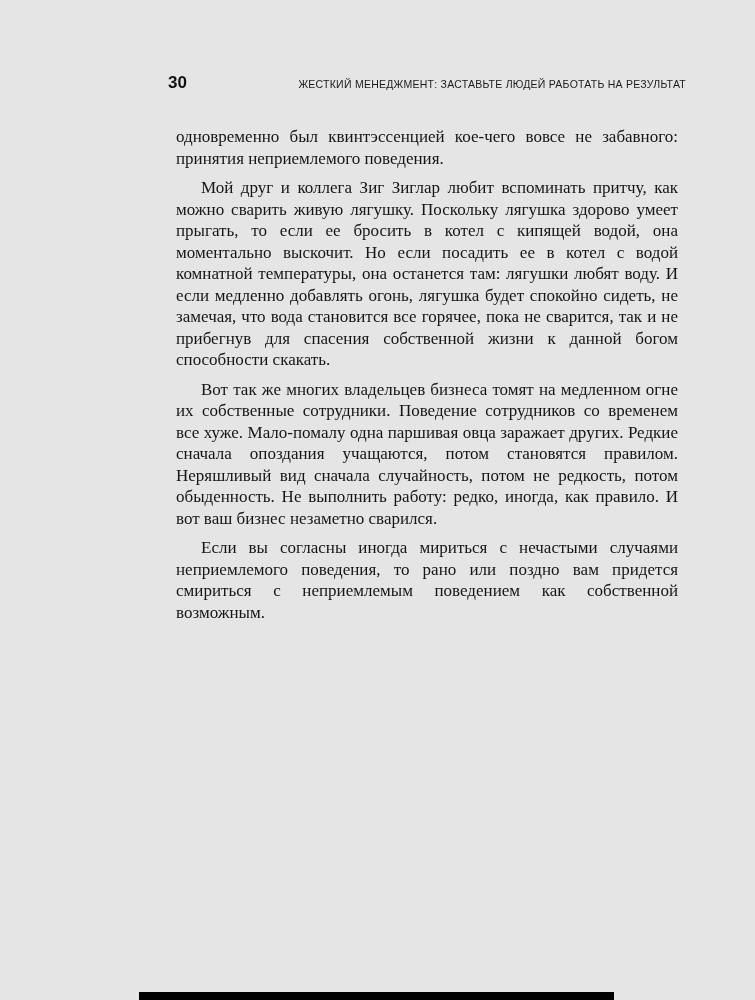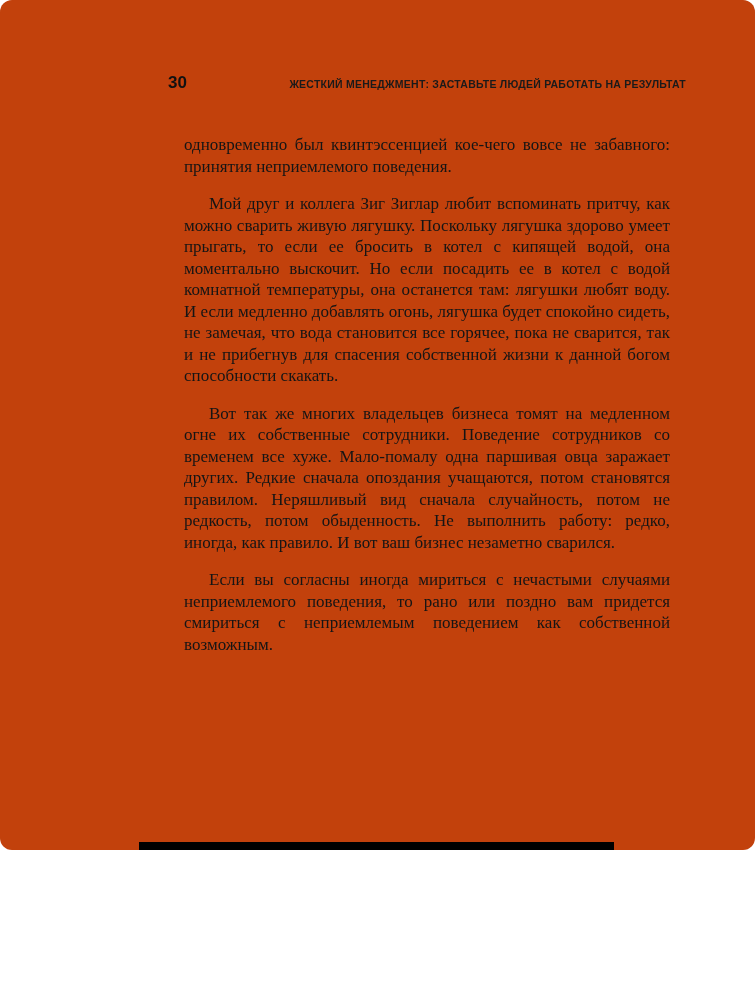--- a/index.html
+++ b/index.html
@@ -3,65 +3,64 @@
 <meta charset="utf-8">
 <style>
   html, body {
     margin: 0;
     padding: 0;
     background: #ffffff;
   }
   .page {
     position: relative;
     width: 755px;
-    height: 850px;
-    background: #c2410c;
+    height: 1000px;
+    background: #e5e5e5;
     overflow: hidden;
     font-family: "Liberation Serif", serif;
     color: #151515;
-    border-radius: 12px;
   }
   .page-header {
     position: absolute;
     top: 74px;
     left: 168px;
     width: 518px;
     display: flex;
     align-items: baseline;
     justify-content: space-between;
     font-family: "Liberation Sans", sans-serif;
   }
   .page-number {
     font-size: 17px;
     font-weight: bold;
     color: #111111;
     line-height: 1;
   }
   .running-title {
     font-size: 10.5px;
-    font-weight: bold;
+    font-weight: normal;
     letter-spacing: 0.25px;
     text-transform: uppercase;
     color: #1a1a1a;
     line-height: 1;
     text-align: left;
   }
   .text-block {
     position: absolute;
     top: 118px;
     left: 168px;
     width: 518px;
     font-size: 17px;
     line-height: 21.5px;
     text-align: justify;
     hyphens: auto;
     -webkit-hyphens: auto;
   }
   .text-block p {
-    margin: 16px;
+    margin: 8px;
     padding: 0;
     text-indent: 25px;
   }
   .text-block p.no-indent {
     text-indent: 0;
   }
   .bottom-bar {
     position: absolute;
     left: 139px;
     bottom: 0;

